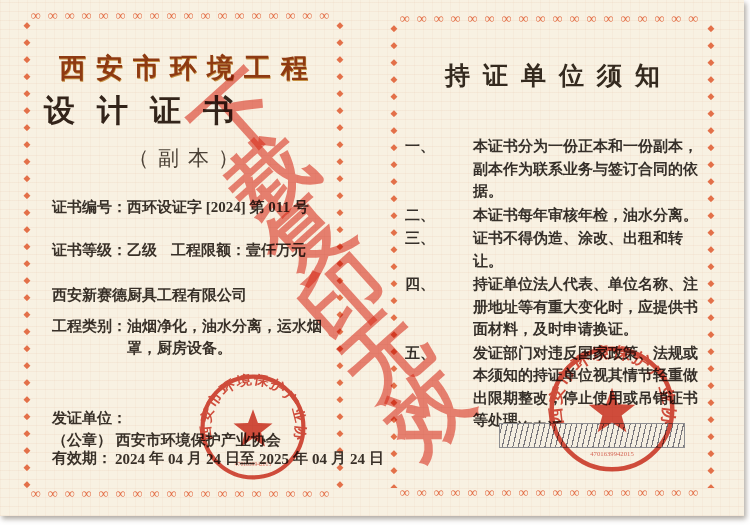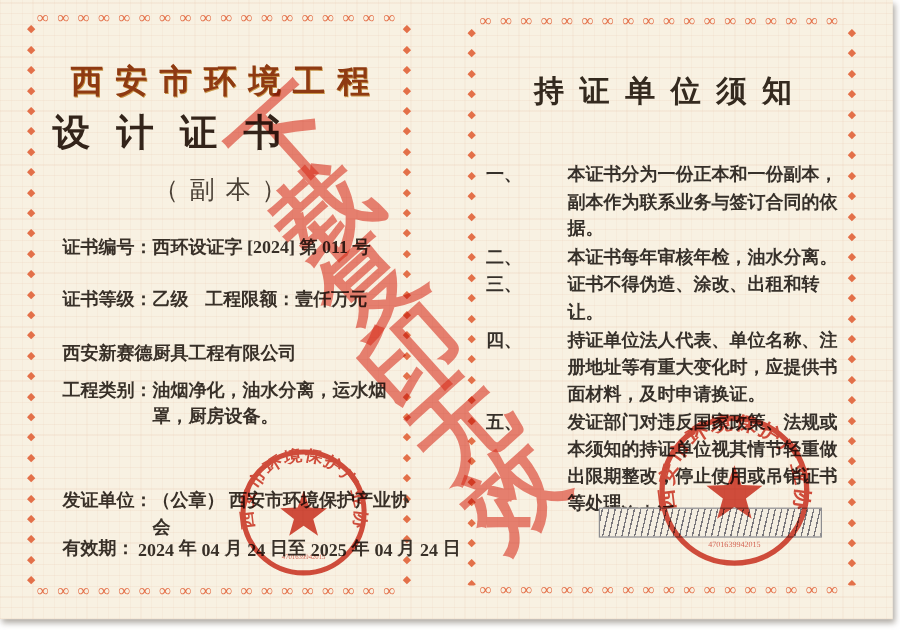--- a/index.html
+++ b/index.html
@@ -39,21 +39,21 @@
       font-size:21px;letter-spacing:9px;text-indent:9px;color:#4c4237;}
   .row{position:absolute;left:30px;width:292px;display:flex;
        font-size:15px;font-weight:bold;color:#383028;line-height:1.45;}
   .row .lab{flex:0 0 auto;white-space:nowrap;}
   .row .val{flex:1 1 auto;}
   .r-certno{top:185px;}
   .r-grade{top:228px;}
   .r-grade .gap{width:14px;}
   .r-company{top:273px;}
   .r-category{top:304px;}
-  .r-issuer{top:396px;}
+  .r-issuer{top:396px;flex-direction:column;}
   .r-valid{top:436px;white-space:nowrap;}
   .vnum{position:relative;top:-3px;margin:4px 3px;}
   .vunit{margin:0 1px;}
   
   .nt{position:absolute;top:44px;left:0;width:100%;text-align:center;
       font-size:25px;font-weight:bold;letter-spacing:13px;text-indent:13px;color:#342a1f;}
   .notices{position:absolute;top:120px;left:16px;width:296px;color:#36302a;}
   .notice{display:flex;font-size:15px;font-weight:600;line-height:1.5;margin-bottom:1px;}
   .notice .n-num{flex:0 0 32px;}
   .notice .n-txt{flex:1 1 auto;margin-left:36px;}

